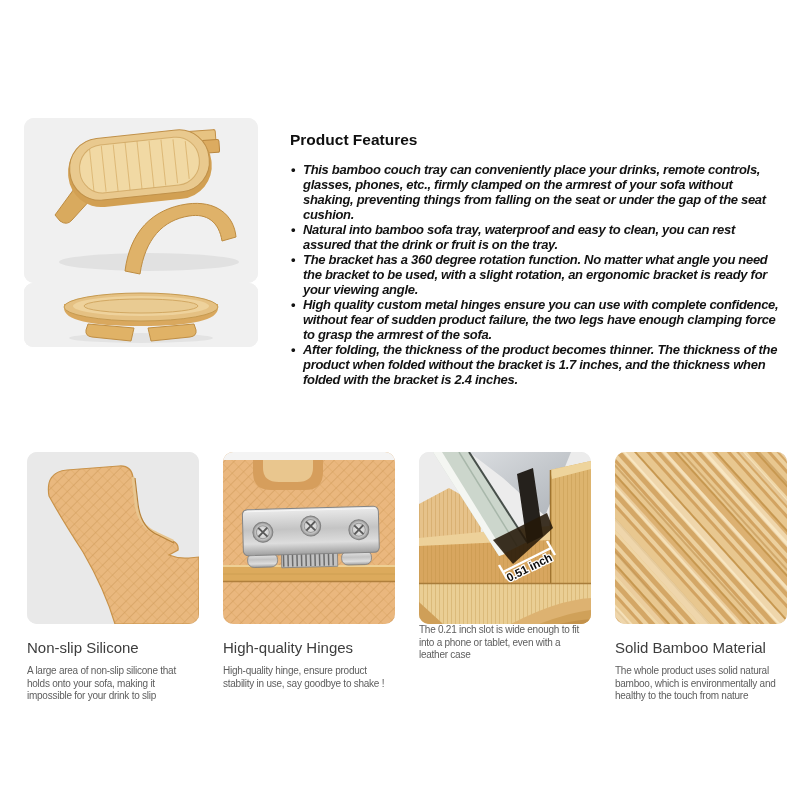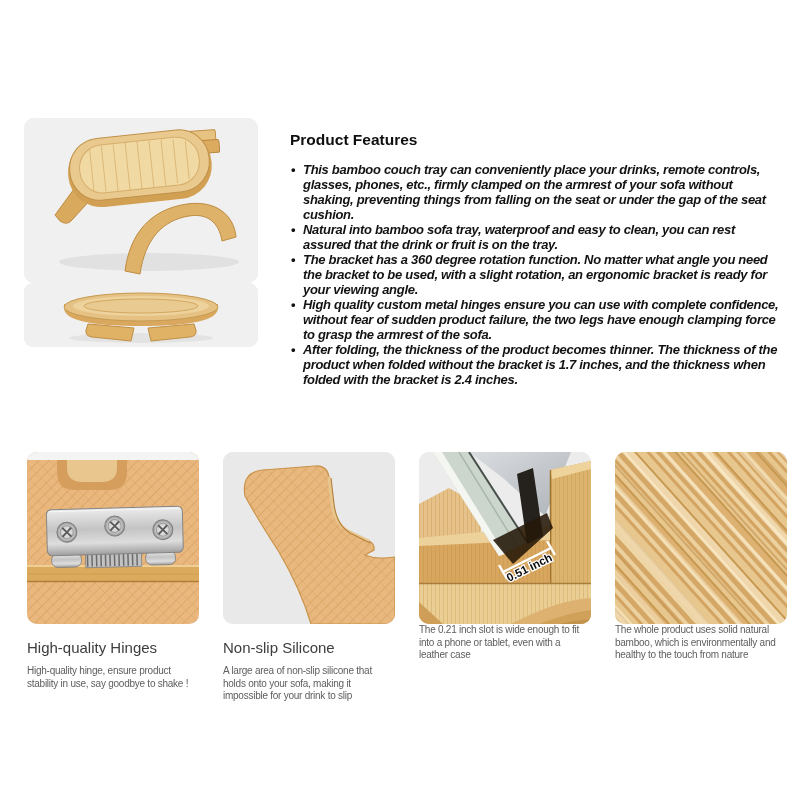--- a/index.html
+++ b/index.html
@@ -84,20 +84,48 @@
     <li>After folding, the thickness of the product becomes thinner. The thickness of the product when folded without the bracket is 1.7 inches, and the thickness when folded with the bracket is 2.4 inches.</li>
   </ul>
 </section>
 
 <section class="highlights">
 
   <article class="card">
     <div class="thumb">
       <svg width="172" height="172" viewBox="0 0 172 172">
         <defs>
+          <pattern id="c2hx1" width="7" height="7" patternUnits="userSpaceOnUse" patternTransform="rotate(45)">
+            <line x1="0" y1="0" x2="0" y2="7" stroke="#c08a47" stroke-width="1.6" opacity="0.45"></line>
+          </pattern>
+          <pattern id="c2hx2" width="9" height="9" patternUnits="userSpaceOnUse" patternTransform="rotate(-45)">
+            <line x1="0" y1="0" x2="0" y2="9" stroke="#d49a55" stroke-width="1.4" opacity="0.4"></line>
+          </pattern>
+          <clipPath id="c2clip">
+            <path d="M22,44 Q18,20 40,18 L92,14 Q104,13 106,25 L109,52 Q112,74 129,81 L146,89 Q152,92 151,98 L142,103 Q152,107 162,106 L172,105 L172,172 L88,172 Q78,138 56,100 Q34,66 22,44 Z"></path>
+          </clipPath>
+        </defs>
+        <rect width="172" height="172" fill="#e9e9e9"></rect>
+        <path d="M22,44 Q18,20 40,18 L92,14 Q104,13 106,25 L109,52 Q112,74 129,81 L146,89 Q152,92 151,98 L142,103 Q152,107 162,106 L172,105 L172,172 L88,172 Q78,138 56,100 Q34,66 22,44 Z" fill="#e9b87e" stroke="#c9934a" stroke-width="1.2"></path>
+        <g clip-path="url(#c2clip)">
+          <rect width="172" height="172" fill="url(#c2hx1)"></rect>
+          <rect width="172" height="172" fill="url(#c2hx2)"></rect>
+        </g>
+        <path d="M106,25 L109,52 Q112,74 129,81 L146,89" fill="none" stroke="#e8c690" stroke-width="3"></path>
+        <path d="M108,26 L111,52 Q114,76 131,83 L147,91" fill="none" stroke="#b8823a" stroke-width="1.2"></path>
+      </svg>
+    </div>
+    <h3>Non-slip Silicone</h3>
+    <p>A large area of non-slip silicone that holds onto your sofa, making it impossible for your drink to slip</p>
+  </article>
+
+  <article class="card">
+    <div class="thumb">
+      <svg width="172" height="172" viewBox="0 0 172 172">
+        <defs>
           <pattern id="c1hx1" width="7" height="7" patternUnits="userSpaceOnUse" patternTransform="rotate(45)">
             <line x1="0" y1="0" x2="0" y2="7" stroke="#c08a47" stroke-width="1.6" opacity="0.45"></line>
           </pattern>
           <pattern id="c1hx2" width="9" height="9" patternUnits="userSpaceOnUse" patternTransform="rotate(-45)">
             <line x1="0" y1="0" x2="0" y2="9" stroke="#d49a55" stroke-width="1.4" opacity="0.4"></line>
           </pattern>
           <linearGradient id="c1steel" x1="0" y1="0" x2="0" y2="1">
             <stop offset="0" stop-color="#ececec"></stop>
               <stop offset="0.45" stop-color="#c4c4c4"></stop>
             <stop offset="0.75" stop-color="#dddddd"></stop>
@@ -148,48 +176,20 @@
       </svg>
     </div>
     <h3>High-quality Hinges</h3>
     <p>High-quality hinge, ensure product stability in use, say goodbye to shake !</p>
   </article>
 
   <article class="card">
     <div class="thumb">
       <svg width="172" height="172" viewBox="0 0 172 172">
         <defs>
-          <pattern id="c2hx1" width="7" height="7" patternUnits="userSpaceOnUse" patternTransform="rotate(45)">
-            <line x1="0" y1="0" x2="0" y2="7" stroke="#c08a47" stroke-width="1.6" opacity="0.45"></line>
-          </pattern>
-          <pattern id="c2hx2" width="9" height="9" patternUnits="userSpaceOnUse" patternTransform="rotate(-45)">
-            <line x1="0" y1="0" x2="0" y2="9" stroke="#d49a55" stroke-width="1.4" opacity="0.4"></line>
-          </pattern>
-          <clipPath id="c2clip">
-            <path d="M22,44 Q18,20 40,18 L92,14 Q104,13 106,25 L109,52 Q112,74 129,81 L146,89 Q152,92 151,98 L142,103 Q152,107 162,106 L172,105 L172,172 L88,172 Q78,138 56,100 Q34,66 22,44 Z"></path>
-          </clipPath>
-        </defs>
-        <rect width="172" height="172" fill="#e9e9e9"></rect>
-        <path d="M22,44 Q18,20 40,18 L92,14 Q104,13 106,25 L109,52 Q112,74 129,81 L146,89 Q152,92 151,98 L142,103 Q152,107 162,106 L172,105 L172,172 L88,172 Q78,138 56,100 Q34,66 22,44 Z" fill="#e9b87e" stroke="#c9934a" stroke-width="1.2"></path>
-        <g clip-path="url(#c2clip)">
-          <rect width="172" height="172" fill="url(#c2hx1)"></rect>
-          <rect width="172" height="172" fill="url(#c2hx2)"></rect>
-        </g>
-        <path d="M106,25 L109,52 Q112,74 129,81 L146,89" fill="none" stroke="#e8c690" stroke-width="3"></path>
-        <path d="M108,26 L111,52 Q114,76 131,83 L147,91" fill="none" stroke="#b8823a" stroke-width="1.2"></path>
-      </svg>
-    </div>
-    <h3>Non-slip Silicone</h3>
-    <p>A large area of non-slip silicone that holds onto your sofa, making it impossible for your drink to slip</p>
-  </article>
-
-  <article class="card">
-    <div class="thumb">
-      <svg width="172" height="172" viewBox="0 0 172 172">
-        <defs>
           <linearGradient id="c3scr" x1="0" y1="0" x2="1" y2="1">
             <stop offset="0" stop-color="#dadde0"></stop>
               <stop offset="1" stop-color="#aeb3b9"></stop>
           </linearGradient>
           <pattern id="c3vg" width="4" height="4" patternUnits="userSpaceOnUse">
             <line x1="0.5" y1="0" x2="0.5" y2="4" stroke="#b9893f" stroke-width="1" opacity="0.3"></line>
           </pattern>
         </defs>
         <rect width="172" height="172" fill="#ececec"></rect>
 
@@ -253,16 +253,17 @@
             <rect width="58" height="58" fill="none"></rect>
             <rect x="6" width="8" height="58" fill="#fff3da" opacity="0.55"></rect>
             <rect x="34" width="4" height="58" fill="#fdf0d4" opacity="0.45"></rect>
             <rect x="48" width="2" height="58" fill="#b98a45" opacity="0.5"></rect>
           </pattern>
         </defs>
         <rect width="172" height="172" fill="url(#c4bam)"></rect>
         <rect width="172" height="172" fill="url(#c4sheen)"></rect>
       </svg>
     </div>
+    <h3>Solid Bamboo Material</h3>
     <p>The whole product uses solid natural bamboo, which is environmentally and healthy to the touch from nature</p>
   </article>
 
 </section>
 
 </body></html>

